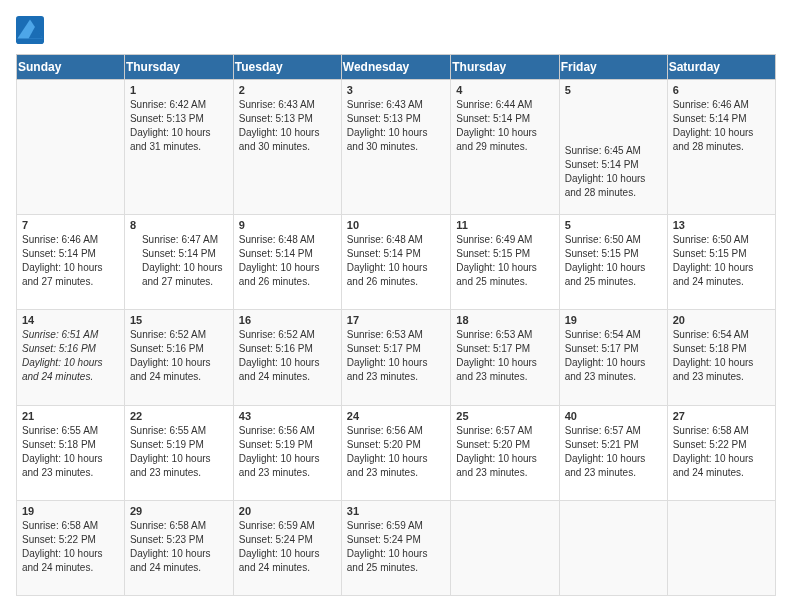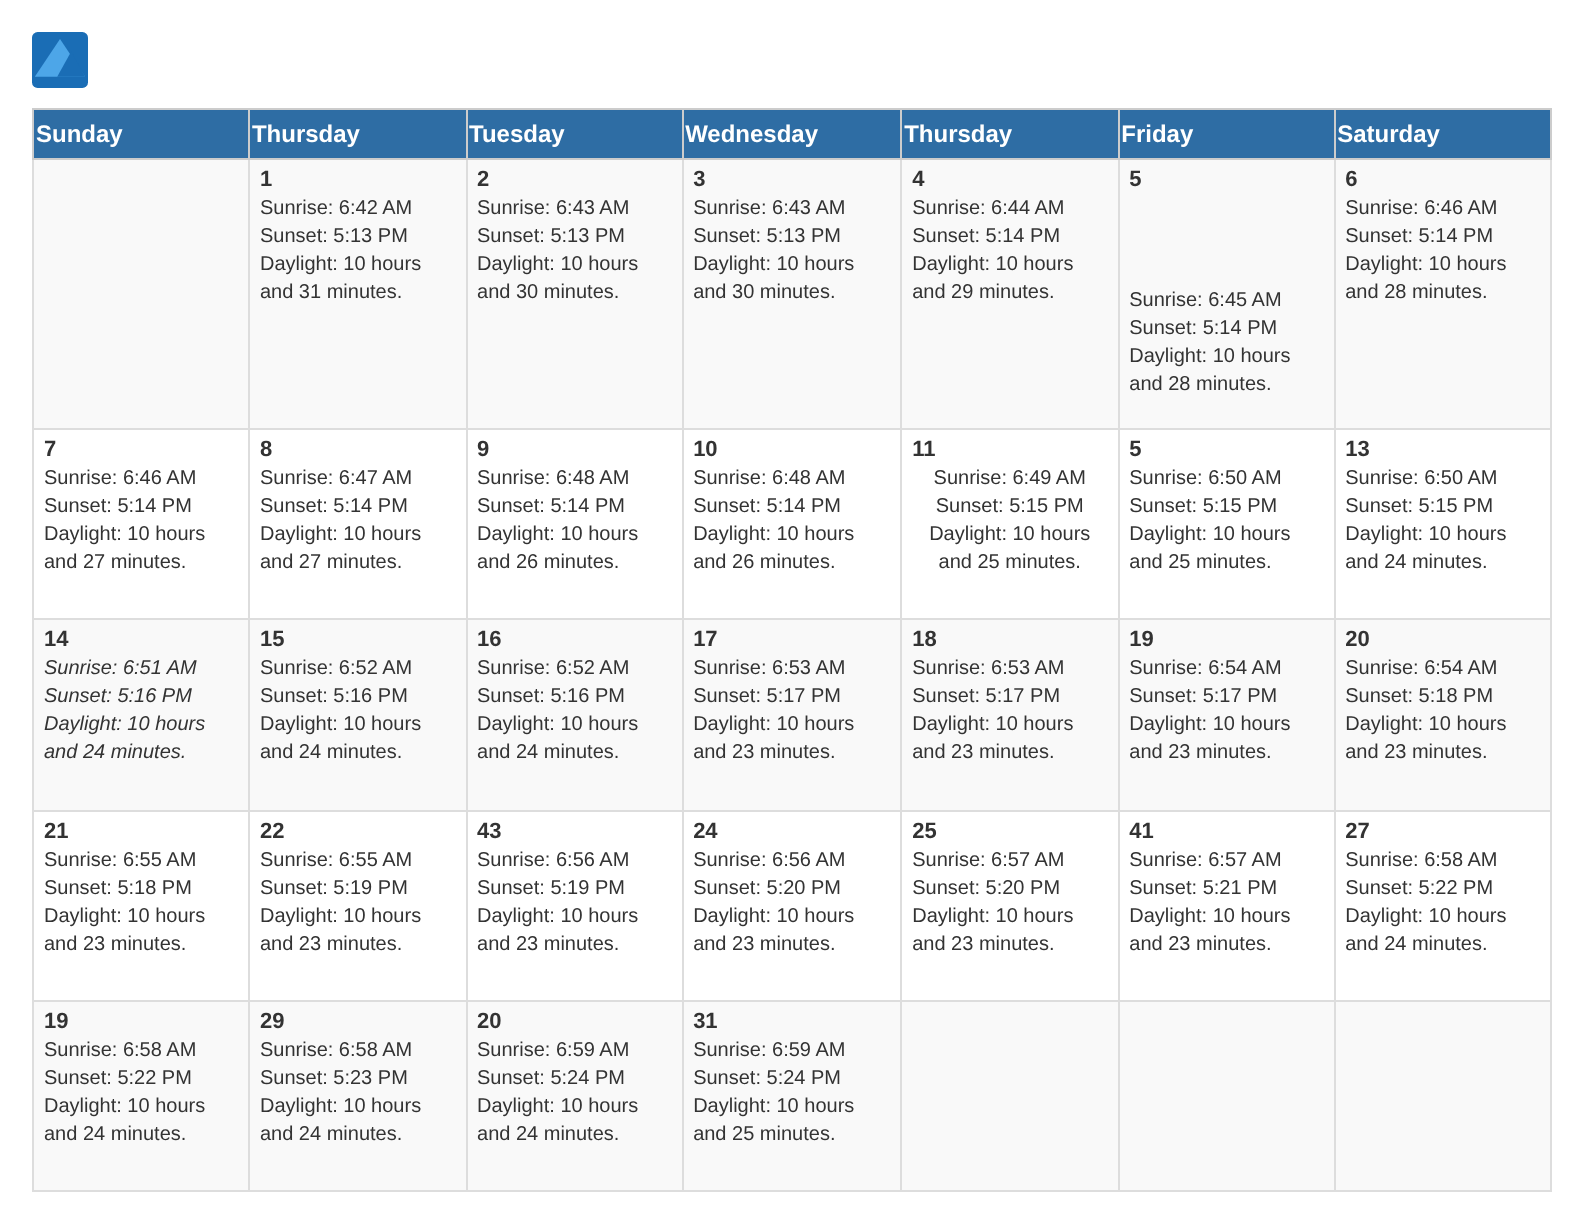--- a/index.html
+++ b/index.html
@@ -178,42 +178,42 @@
         <tr>
           <td>
             <span class="day-num">7</span>
             <div class="cell-info" style="white-space: pre-line;">Sunrise: 6:46 AM
 Sunset: 5:14 PM
 Daylight: 10 hours
 and 27 minutes.</div>
           </td>
           <td>
             <span class="day-num">8</span>
-            <div class="cell-info" style="white-space: pre-line;">Sunrise: 6:47 AM
+            <div class="cell-info" style="white-space: pre-line; margin-left: 12px;">Sunrise: 6:47 AM
 Sunset: 5:14 PM
 Daylight: 10 hours
 and 27 minutes.</div>
           </td>
           <td>
             <span class="day-num">9</span>
             <div class="cell-info" style="white-space: pre-line;">Sunrise: 6:48 AM
 Sunset: 5:14 PM
 Daylight: 10 hours
 and 26 minutes.</div>
           </td>
           <td>
             <span class="day-num">10</span>
             <div class="cell-info" style="white-space: pre-line;">Sunrise: 6:48 AM
 Sunset: 5:14 PM
 Daylight: 10 hours
 and 26 minutes.</div>
           </td>
           <td>
             <span class="day-num">11</span>
-            <div class="cell-info" style="white-space: pre-line; text-align: center;">Sunrise: 6:49 AM
+            <div class="cell-info" style="white-space: pre-line;">Sunrise: 6:49 AM
 Sunset: 5:15 PM
 Daylight: 10 hours
 and 25 minutes.</div>
           </td>
           <td>
             <span class="day-num">5</span>
             <div class="cell-info" style="white-space: pre-line;">Sunrise: 6:50 AM
 Sunset: 5:15 PM
 Daylight: 10 hours
 and 25 minutes.</div>
@@ -307,21 +307,21 @@
 and 23 minutes.</div>
           </td>
           <td>
             <span class="day-num">25</span>
             <div class="cell-info" style="white-space: pre-line;">Sunrise: 6:57 AM
 Sunset: 5:20 PM
 Daylight: 10 hours
 and 23 minutes.</div>
           </td>
           <td>
-            <span class="day-num">41</span>
+            <span class="day-num">40</span>
             <div class="cell-info" style="white-space: pre-line;">Sunrise: 6:57 AM
 Sunset: 5:21 PM
 Daylight: 10 hours
 and 23 minutes.</div>
           </td>
           <td>
             <span class="day-num">27</span>
             <div class="cell-info" style="white-space: pre-line;">Sunrise: 6:58 AM
 Sunset: 5:22 PM
 Daylight: 10 hours

